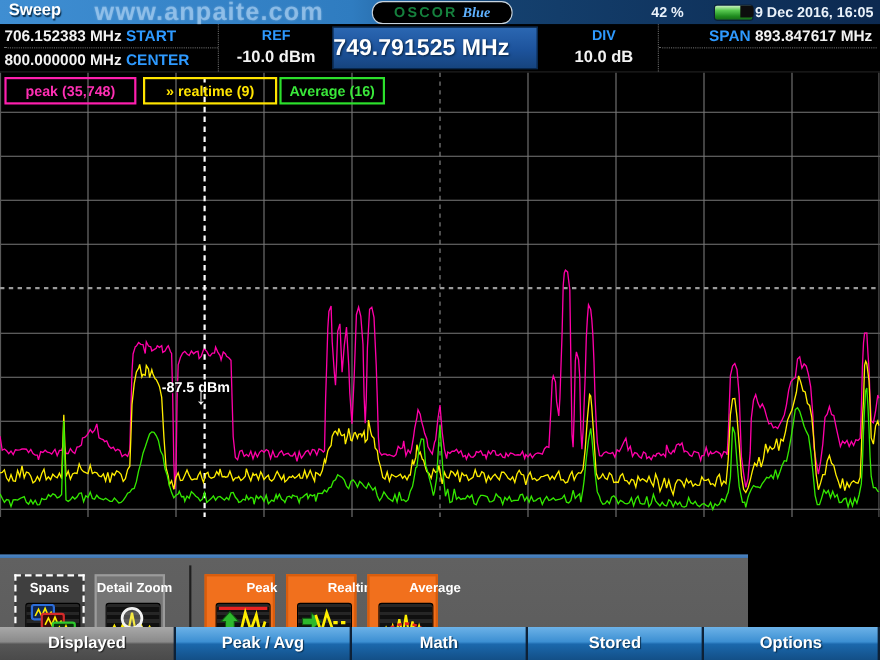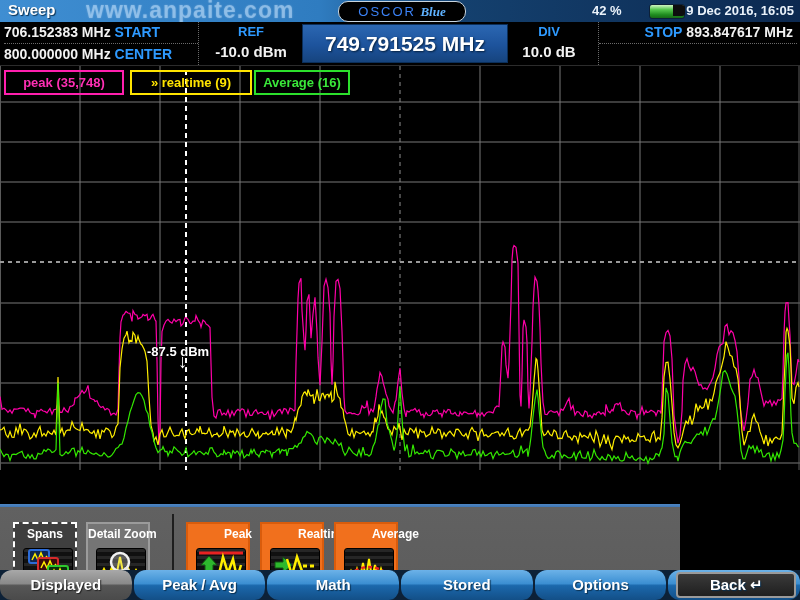--- a/index.html
+++ b/index.html
@@ -7,41 +7,41 @@
           font-family:"Liberation Sans","DejaVu Sans",sans-serif;-webkit-font-smoothing:antialiased;}
   
   #topbar{position:absolute;left:0;top:0;width:800px;height:22px;
     background:linear-gradient(90deg,#3f8ed2 0%,#2f7cc0 40%,#14406e 58%,#0c2950 100%);
     border-bottom:1px solid #061a30;}
   #app-title{position:absolute;left:8px;top:1px;color:#fff;font-weight:bold;font-size:15px;text-shadow:1px 1px 1px #0a3050;}
   #watermark{position:absolute;left:86px;top:-3px;font-size:23px;font-weight:bold;letter-spacing:1px;
     color:rgba(195,225,255,.48);text-shadow:0 0 2px rgba(255,255,255,.25);}
   #logo{position:absolute;left:338px;top:1px;width:126px;height:19px;background:#000;
     border:1px solid #c8d4de;border-radius:10px;text-align:center;line-height:18px;white-space:nowrap;}
-  #logo .main{color:#3b82f6;font-weight:normal;font-size:13px;letter-spacing:2px;text-align:right;}
+  #logo .main{color:#15803d;font-weight:bold;font-size:13px;letter-spacing:2px;text-align:right;}
   #logo .script{color:#5fb2ff;font-style:italic;font-weight:bold;font-size:13px;font-family:"Liberation Serif","DejaVu Serif",serif;}
   #batt-pct{position:absolute;left:592px;top:3px;color:#eaf2fa;font-size:13px;font-weight:bold;}
   #battery{position:absolute;left:649px;top:4px;width:34px;height:13px;border:1px solid #0c2038;border-radius:3px;
     background:linear-gradient(180deg,#cff5c2 0%,#57c84f 35%,#1f8c1f 75%,#176a17 100%);}
   #battery:after{content:"";position:absolute;right:-1px;top:0px;width:12px;height:11px;background:#0d0d0d;
     border-radius:0 3px 3px 0;}
   #datetime{position:absolute;right:6px;top:3px;color:#eaf2fa;font-size:13px;font-weight:bold;}
   
   #header{position:absolute;left:0;top:22px;width:800px;height:43px;background:#000;border-bottom:1px solid #2c2c2c;}
   .lbl{color:#2e9aff;font-weight:bold;}
   .val{color:#f2f2f2;font-weight:bold;}
   #blk-left{position:absolute;left:4px;top:0;width:194px;height:43px;font-size:14px;white-space:nowrap;}
   #blk-left .row{height:21px;line-height:21px;}
   #blk-left .row:first-child{border-bottom:1px dotted #6a6a6a;}
   #blk-ref{position:absolute;left:198px;top:0;width:104px;height:43px;text-align:center;border-left:1px dotted #6a6a6a;}
   #blk-ref .lbl{display:block;font-size:13px;line-height:20px;}
   #blk-ref .val{display:block;font-size:15px;line-height:20px;}
-  #freq-box{position:absolute;left:302px;top:2px;width:206px;height:39px;
+  #freq-box{position:absolute;left:302px;top:2px;width:187px;height:39px;
     background:linear-gradient(180deg,#2b67b2 0%,#1d539c 55%,#16447e 100%);
-    border:1px solid #0b2f5a;box-sizing:border-box;text-align:center;line-height:37px;
+    border:1px solid #0b2f5a;box-sizing:border-box;line-height:37px;
     color:#fff;font-size:21px;font-weight:bold;text-shadow:1px 1px 2px #06213f;}
   #blk-div{position:absolute;left:500px;top:0;width:98px;height:43px;text-align:center;}
   #blk-div .lbl{display:block;font-size:13px;line-height:20px;}
   #blk-div .val{display:block;font-size:15px;line-height:20px;}
   #blk-right{position:absolute;left:598px;top:0;width:198px;height:43px;font-size:14px;text-align:right;
     border-left:1px dotted #6a6a6a;white-space:nowrap;}
   #blk-right .row{height:21px;line-height:21px;padding-right:4px;}
   #blk-right .row:first-child{border-bottom:1px dotted #6a6a6a;}
   
   #chart{position:absolute;left:0;top:66px;width:800px;height:404px;background:#000;}
@@ -66,21 +66,21 @@
   #btn-spans{left:13px;background:#3f3f3f;border:2px dashed #fff;}
   #btn-detailzoom{left:86px;background:#757575;border:2px solid #9b9b9b;}
   .orange{background:#f1701d;border:2px solid #d95c0c;padding-left:36px;}
   #btn-peak{left:186px;}
   #btn-realtime{left:260px;}
   #btn-average{left:334px;}
   
   #tabbar{position:absolute;left:0;top:570px;width:800px;height:30px;display:flex;background:#0d2137;}
   .tab{flex:1;height:30px;line-height:29px;text-align:center;color:#fff;font-size:15px;font-weight:bold;
     text-shadow:1px 1px 1px #0a3050;border-right:2px solid #0d2137;box-sizing:border-box;
-    background:linear-gradient(180deg,#6cb2e8 0%,#3c8fd2 45%,#1b68ac 52%,#134f87 100%);border-radius:12px;}
+    background:linear-gradient(180deg,#6cb2e8 0%,#3c8fd2 45%,#1b68ac 52%,#134f87 100%);}
   .tab.selected{background:linear-gradient(180deg,#a8a8a8 0%,#8a8a8a 45%,#565656 52%,#4a4a4a 100%);
     text-shadow:1px 1px 1px #222;}
   .tab.backcell{position:relative;border-right:none;}
   #back-button{position:absolute;left:8px;right:4px;top:2px;bottom:2px;background:linear-gradient(180deg,#3a3a3a,#1f1f1f);
     border:2px solid #9a9a9a;border-radius:4px;color:#fff;line-height:22px;font-size:15px;font-weight:bold;}
 </style>
 </head>
 <body>
 
 <div id="screen">
@@ -112,21 +112,21 @@
       <span class="lbl">REF</span>
       <span class="val">-10.0 dBm</span>
     </div>
     <div id="freq-box">749.791525 MHz</div>
     <div id="blk-div">
       <span class="lbl">DIV</span>
       <span class="val">10.0 dB</span>
     </div>
     <div id="blk-right">
       <div class="row">
-        <span class="lbl">STOP</span>
+        <span class="lbl">SPAN</span>
         <span class="val">893.847617 MHz</span>
       </div>
     </div>
   </div>
 
   <svg id="chart" viewBox="0 0 800 404" xmlns="http://www.w3.org/2000/svg">
       <line x1="80" y1="0" x2="80" y2="404" stroke="#787878" stroke-width="1"></line>
       <line x1="160" y1="0" x2="160" y2="404" stroke="#787878" stroke-width="1"></line>
       <line x1="240" y1="0" x2="240" y2="404" stroke="#787878" stroke-width="1"></line>
       <line x1="320" y1="0" x2="320" y2="404" stroke="#787878" stroke-width="1"></line>
@@ -218,18 +218,15 @@
       </span>
     </div>
   </div>
 
   <div id="tabbar">
     <div class="tab selected">Displayed</div>
     <div class="tab">Peak / Avg</div>
     <div class="tab">Math</div>
     <div class="tab">Stored</div>
     <div class="tab">Options</div>
-    <div class="tab backcell">
-      <div id="back-button">Back ↵</div>
-    </div>
   </div>
 
 </div>
 
 </body></html>

